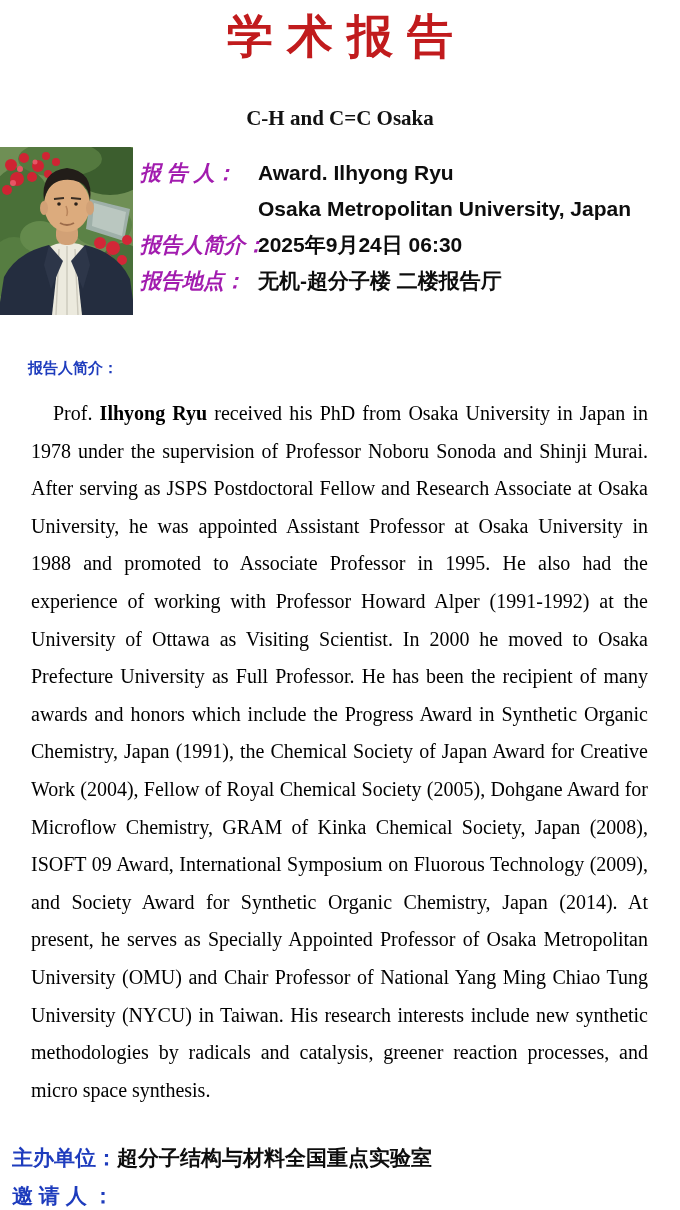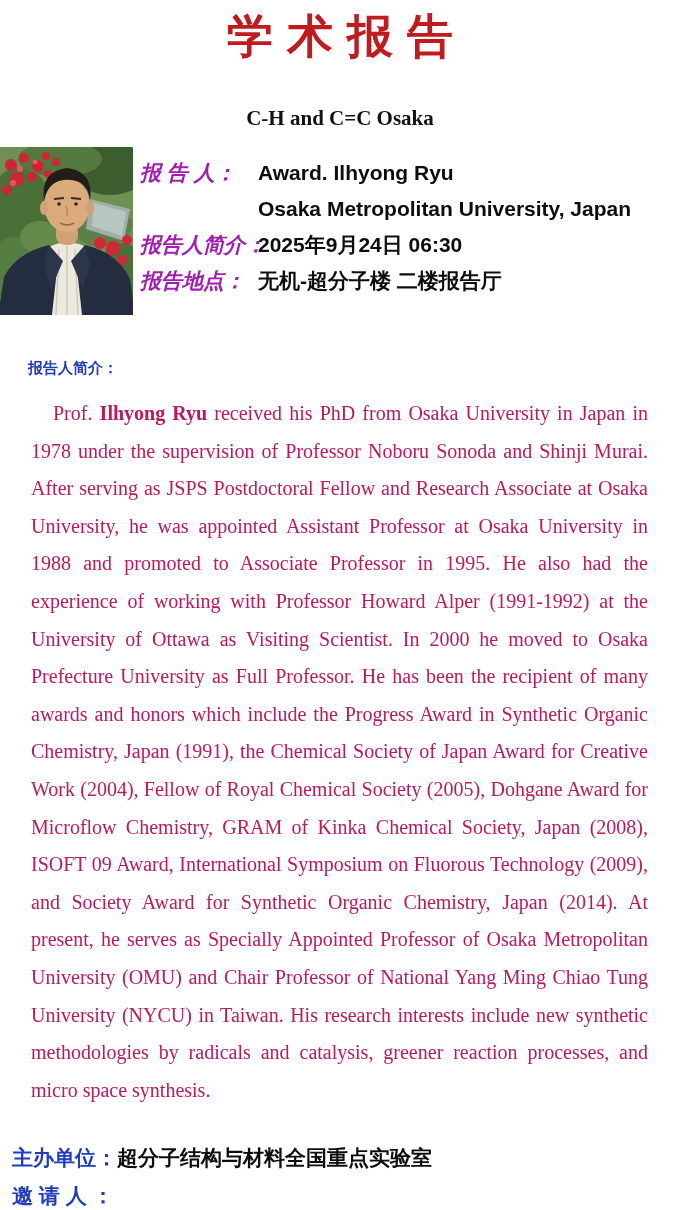--- a/index.html
+++ b/index.html
@@ -76,21 +76,21 @@
     font-weight: bold;
     line-height: 24px;
   }
   .bio {
     margin: 15px 32px 0 31px;
     text-align: justify;
     text-indent: 22px;
     font-family: "Liberation Serif", serif;
     font-size: 20px;
     line-height: 37.6px;
-    color: #be185d;
+    color: #000000;
   }
   .bio b { font-weight: bold; }
 
   
   .footer { margin: 30px 0 0 12px; }
   .footer-row {
     font-size: 21px;
     font-weight: bold;
     line-height: 38px;
     white-space: nowrap;

